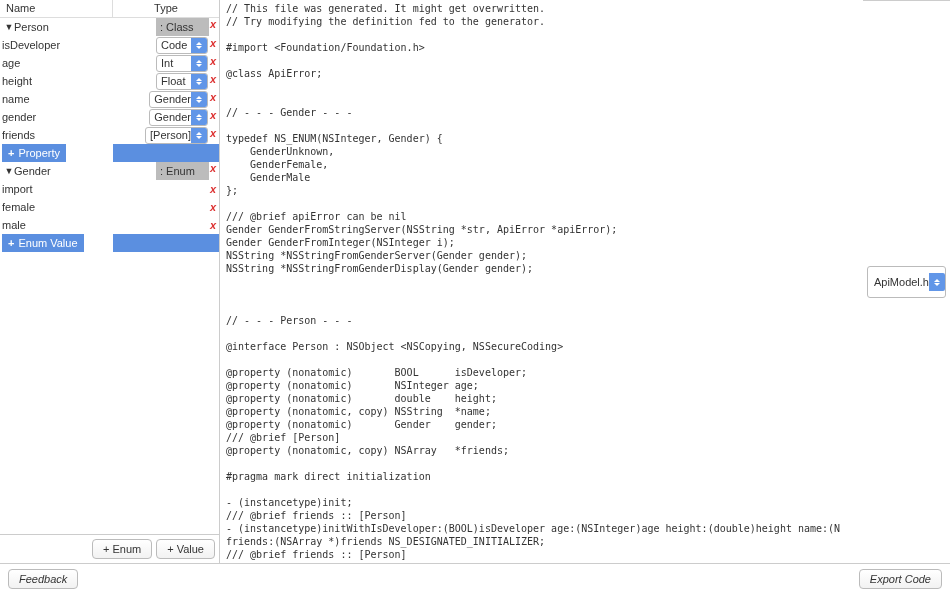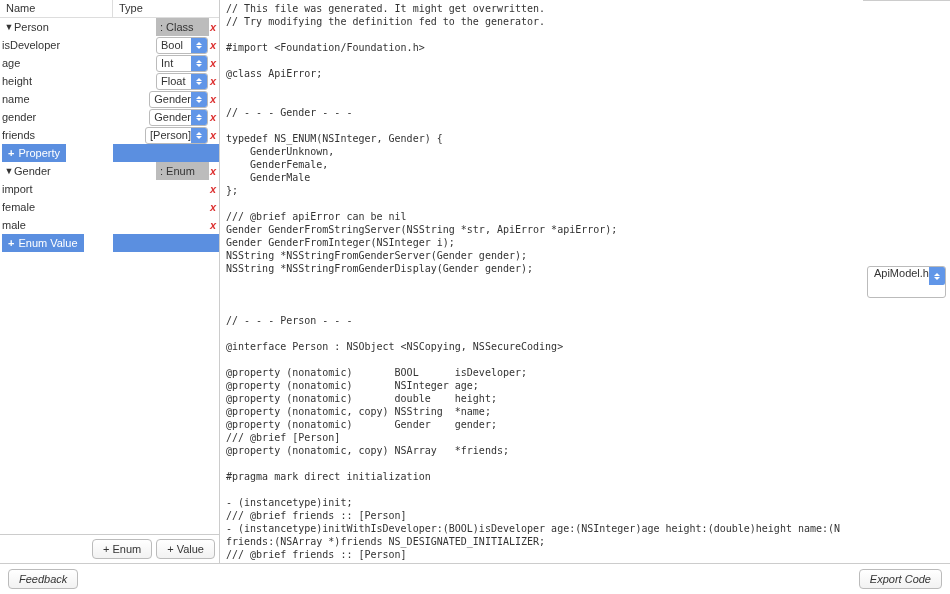--- a/index.html
+++ b/index.html
@@ -34,41 +34,42 @@
   border-bottom: 1px solid #ddd;
 }
 .tree-header .col-name {
   width: 113px;
   padding: 2px 6px;
   border-right: 1px solid #ddd;
 }
 .tree-header .col-type {
   flex: 1;
   padding: 2px 6px;
+  text-align: center;
 }
 .tree-body {
   flex: 1;
   overflow: auto;
 }
 .tree-row {
   display: flex;
   align-items: center;
   height: 18px;
 }
 .tree-name {
   width: 113px;
   display: flex;
   align-items: center;
   padding-right: 2px;
   white-space: nowrap;
 }
 .tree-type {
   flex: 1;
   display: flex;
-  align-items: center;
+  align-items: flex-start;
   padding-left: 43px;
 }
 .disclosure {
   width: 10px;
   display: inline-flex;
   justify-content: center;
   font-size: 9px;
   cursor: pointer;
 }
 .indent1 { padding-left: 4px; }
@@ -186,21 +187,21 @@
   color: #333;
 }
 .code-bottom {
   border-top: 1px solid #ccc;
   padding: 4px;
   display: flex;
   align-items: center;
 }
 .file-select {
   display: inline-flex;
-  align-items: flex-start;
+  align-items: center;
   border: 1px solid #bbb;
   border-radius: 3px;
   height: 32px;
   padding-left: 6px;
   background: #fff;
   font-size: 11px;
 }
 .file-select .select-arrow { height: 18px; }
 .footer {
   display: flex;
@@ -231,21 +232,21 @@
           <span class="del-x">x</span>
         </div>
       </div>
 
       <div class="tree-row">
         <div class="tree-name indent2">
             <span>isDeveloper</span>
           </div>
         <div class="tree-type">
           <div class="type-select">
-              <span>Bool</span>
+              <span>Code</span>
               <span class="select-arrow"></span>
             </div>
           <span class="del-x">x</span>
         </div>
       </div>
       <div class="tree-row">
         <div class="tree-name indent2">
             <span>age</span>
           </div>
         <div class="tree-type">

